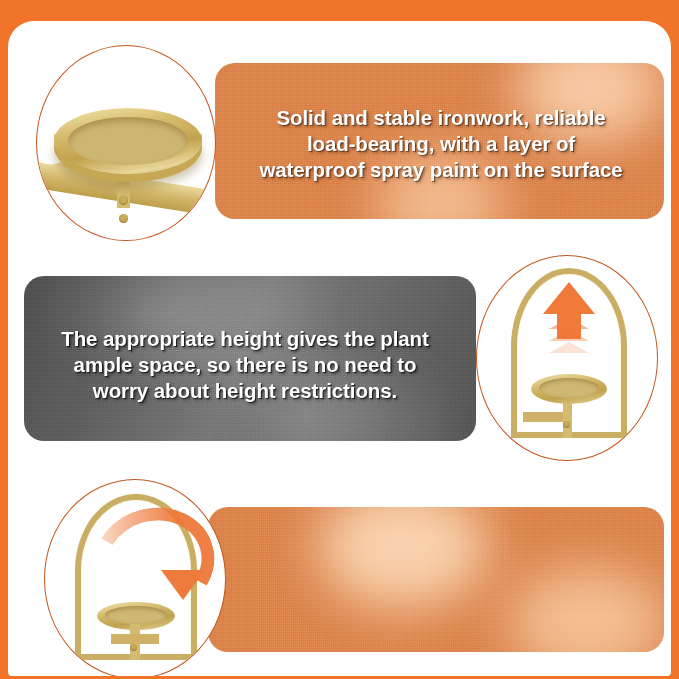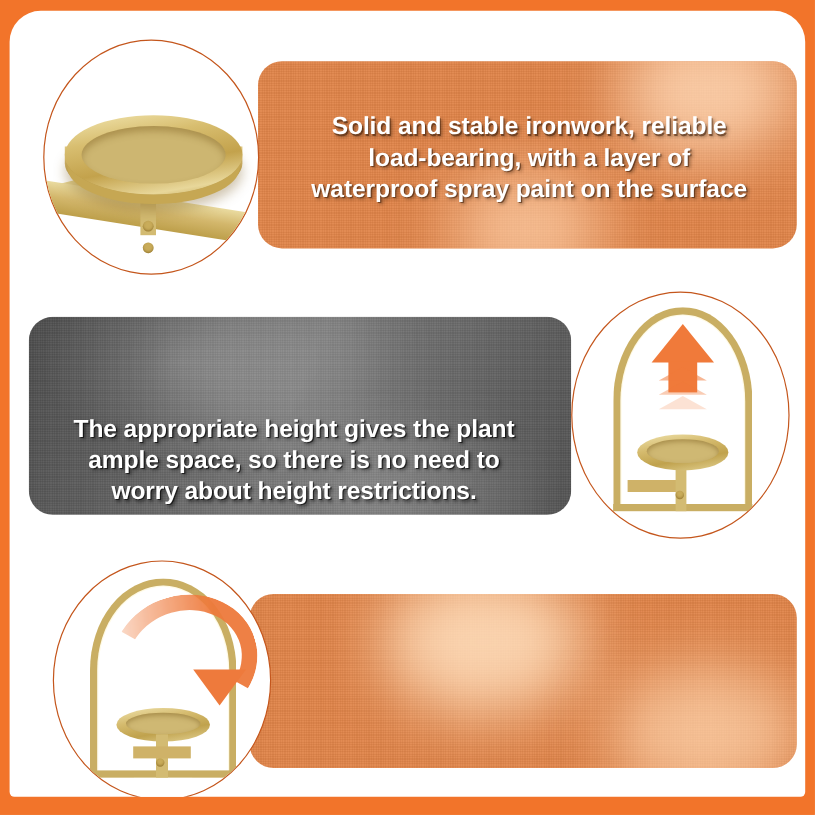--- a/index.html
+++ b/index.html
@@ -7,21 +7,21 @@
     width:679px;height:679px;
     background:#F2742A;
     font-family:"Liberation Sans","DejaVu Sans",sans-serif;
     overflow:hidden;
   }
   .frame{
     position:absolute;left:0;top:0;width:679px;height:679px;
     background:#F2742A;
   }
   .inner{
-    position:absolute;left:8px;top:9px;
+    position:absolute;left:8px;top:21px;
     width:663px;height:655px;
     background:#FFFFFF;
     border-radius:26px 26px 4px 4px;
     overflow:hidden;
   }
 
   
   .panel{position:absolute;border-radius:20px;overflow:hidden;}
   .panel .noise{
     position:absolute;left:0;top:0;right:0;bottom:0;
@@ -59,21 +59,20 @@
     text-shadow:
        1px 1px 0 rgba(60,30,10,.55),
        2px 2px 3px rgba(40,20,5,.45);
     white-space:pre-line;
     letter-spacing:-0.1px;
   }
   .ptext.dark{
     text-shadow:
        1px 1px 0 rgba(0,0,0,.6),
        2px 2px 3px rgba(0,0,0,.5);
-    margin-top: 31px;
   }
 
   
   .photo{
     position:absolute;
     border-radius:50%;
     background:#FFFFFF;
     border:1.4px solid #C4561C;
     overflow:hidden;
     box-sizing:border-box;

